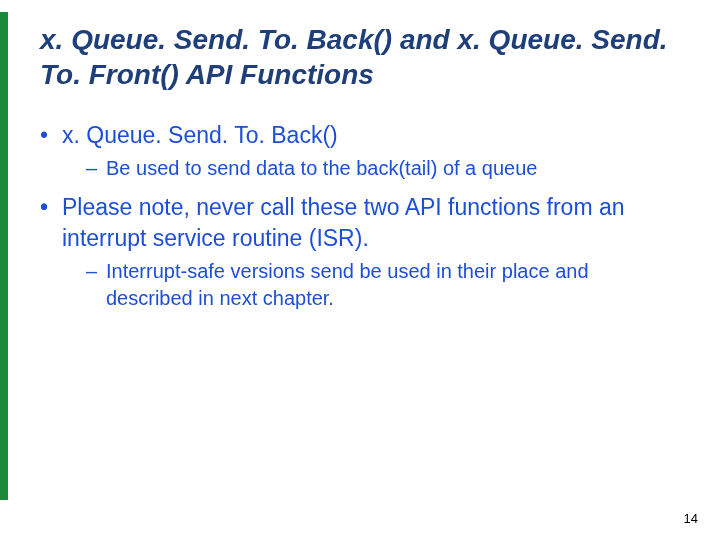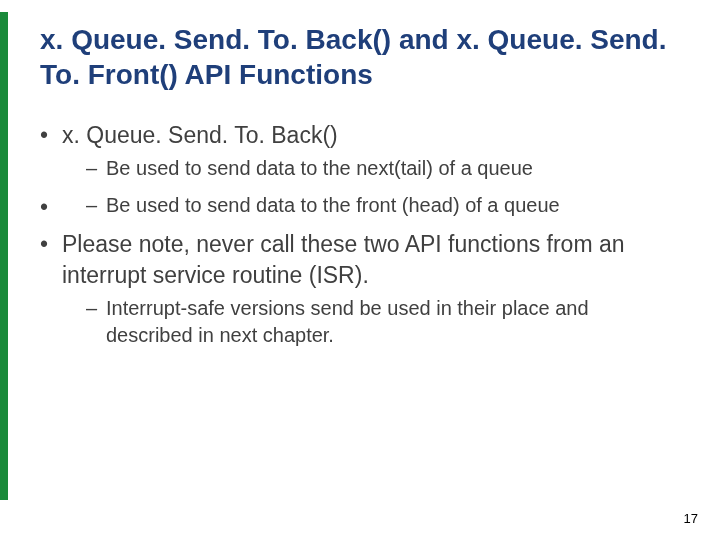--- a/index.html
+++ b/index.html
@@ -29,27 +29,28 @@
     height: 540px;
     box-sizing: border-box;
     padding: 22px 40px 20px 40px;
   }
   h1.title {
     font-size: 28px;
     font-weight: bold;
     color: #1f3f7a;
     margin: 0 0 28px 0;
     line-height: 1.25;
+    font-style: italic;
   }
   ul.level1 {
     list-style: none;
     padding: 0;
     margin: 0;
     font-size: 23px;
-    color: #404040;
+    color: #1d4ed8;
   }
   ul.level1 > li {
     margin: 0 0 6px 0;
     padding-left: 22px;
     position: relative;
     line-height: 1.35;
   }
   ul.level1 > li::before {
     content: "•";
     position: absolute;
@@ -90,30 +91,27 @@
 <div class="accent-bar"></div>
 
 <div class="slide">
 
   <h1 class="title">x. Queue. Send. To. Back() and x. Queue. Send. To. Front() API Functions</h1>
 
   <ul class="level1">
     <li>
       <span>x. Queue. Send. To. Back()</span>
       <ul class="level2">
-        <li><span>Be used to send data to the next(tail) of a queue</span></li>
+        <li><span>Be used to send data to the back(tail) of a queue</span></li>
       </ul>
     </li>
     <li>
-      <ul class="level2">
-        <li><span>Be used to send data to the front (head) of a queue</span></li>
-      </ul>
     </li>
     <li>
       <span>Please note, never call these two API functions from an interrupt service routine (ISR).</span>
       <ul class="level2">
         <li><span>Interrupt-safe versions send be used in their place and described in next chapter.</span></li>
       </ul>
     </li>
   </ul>
 
-  <div class="page-number">17</div>
+  <div class="page-number">14</div>
 </div>
 
 </body></html>

